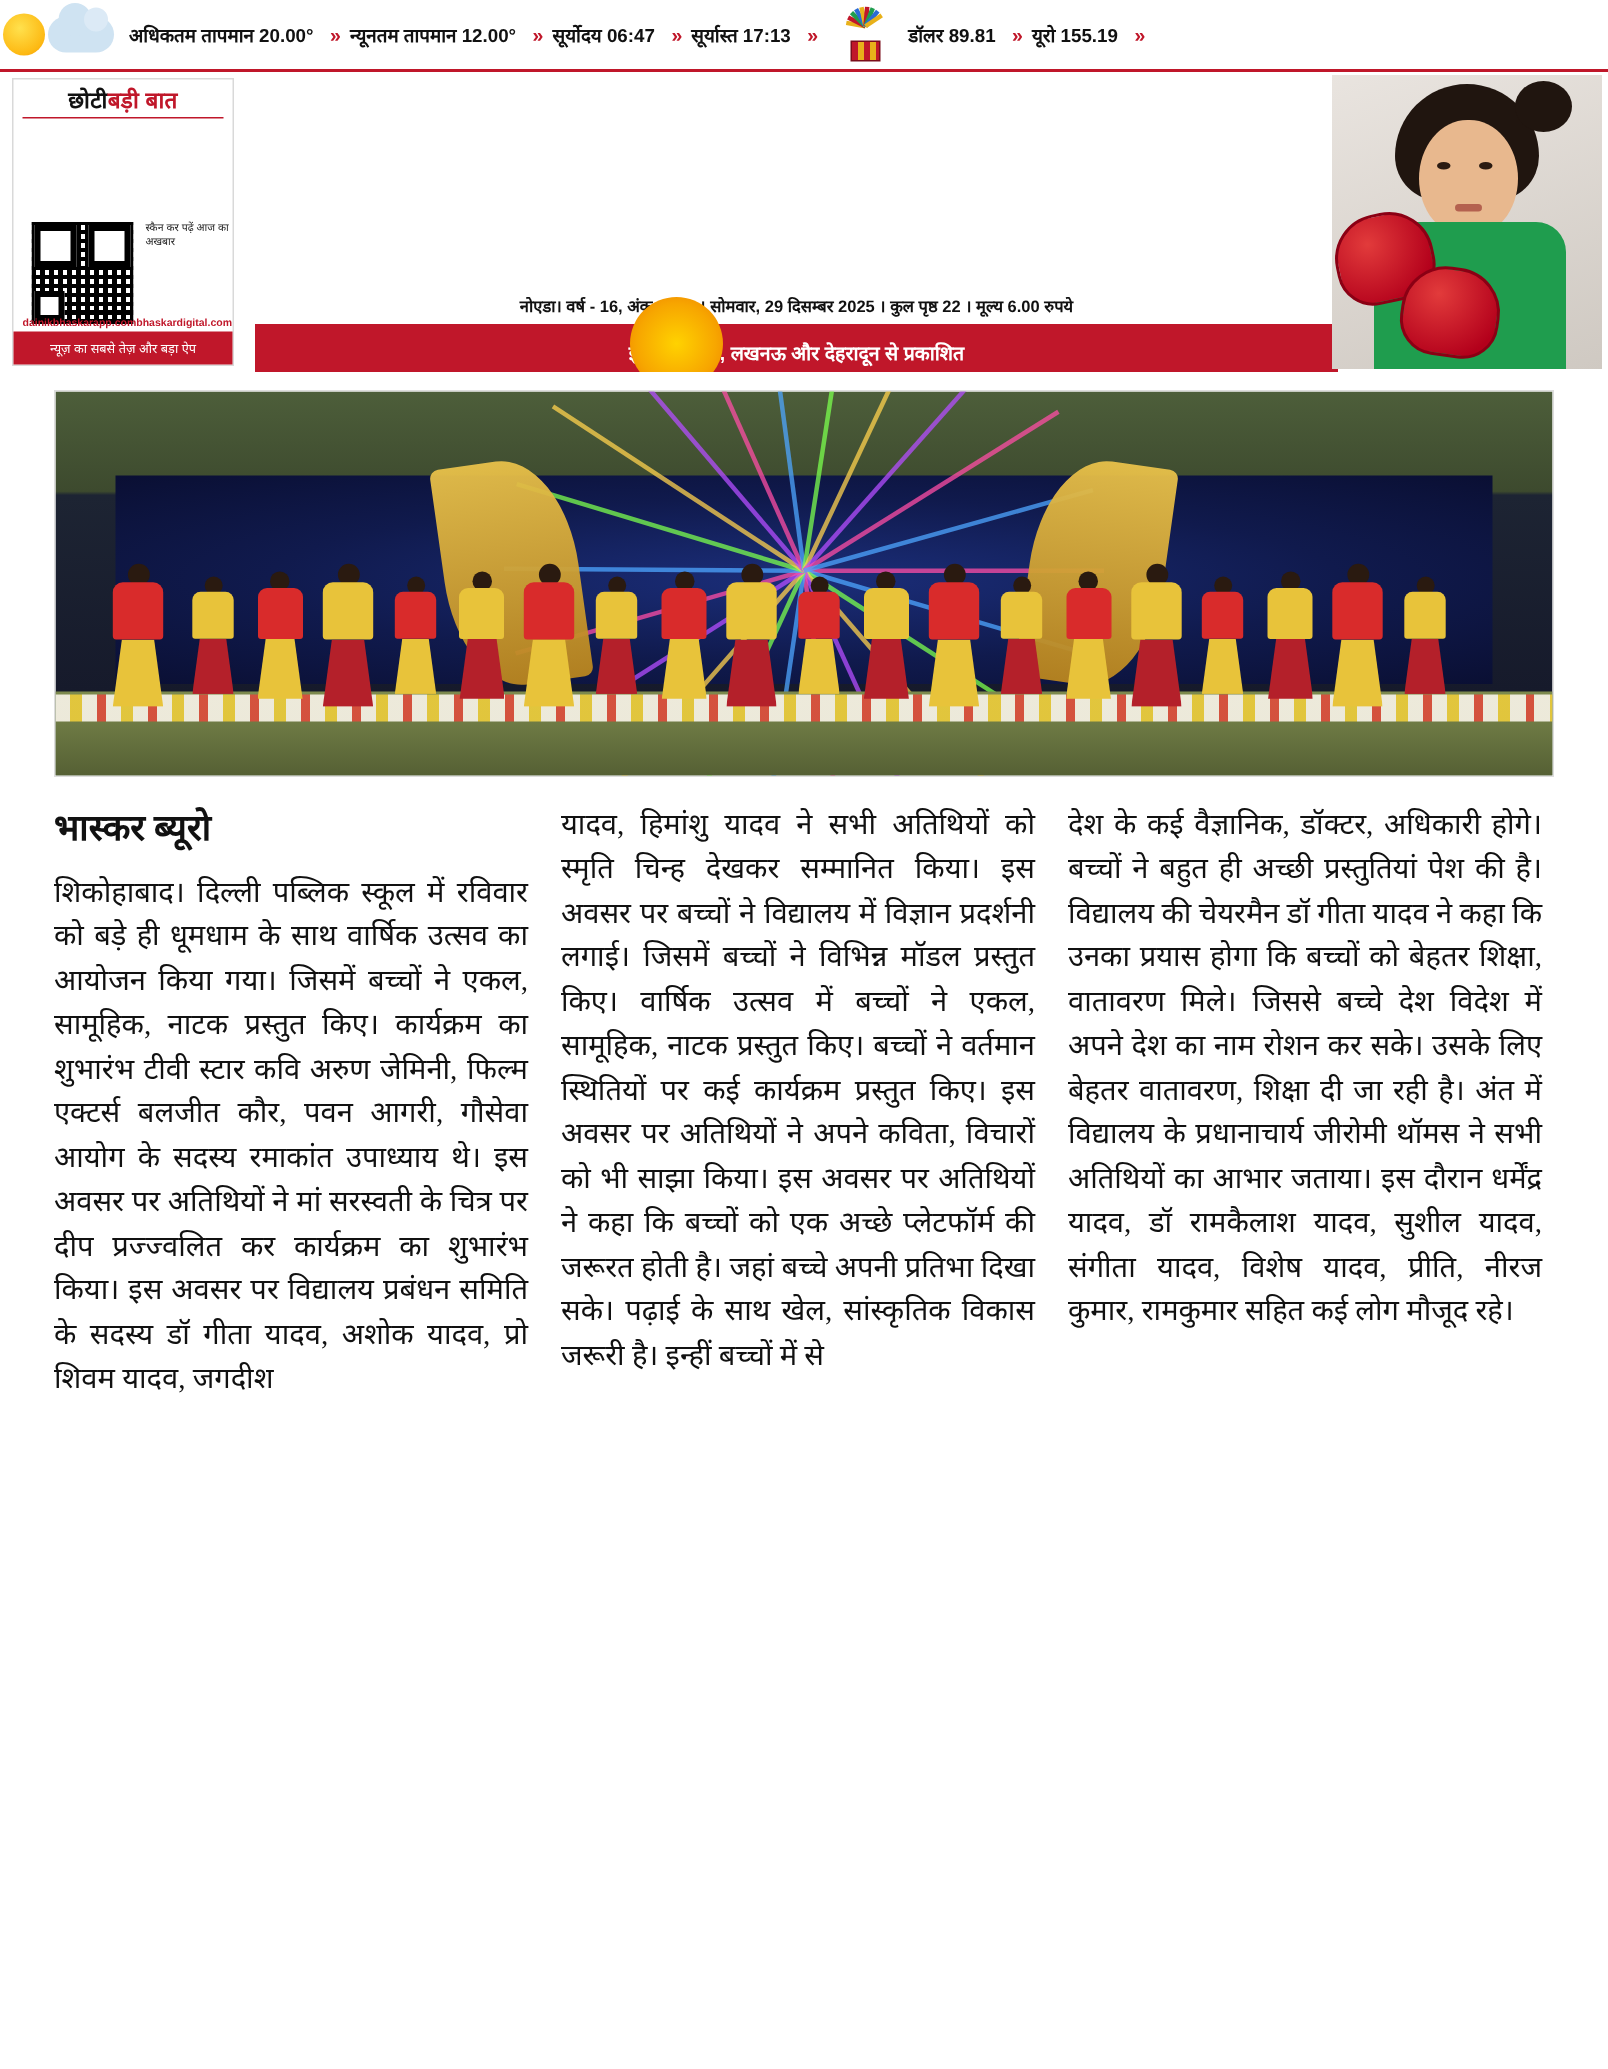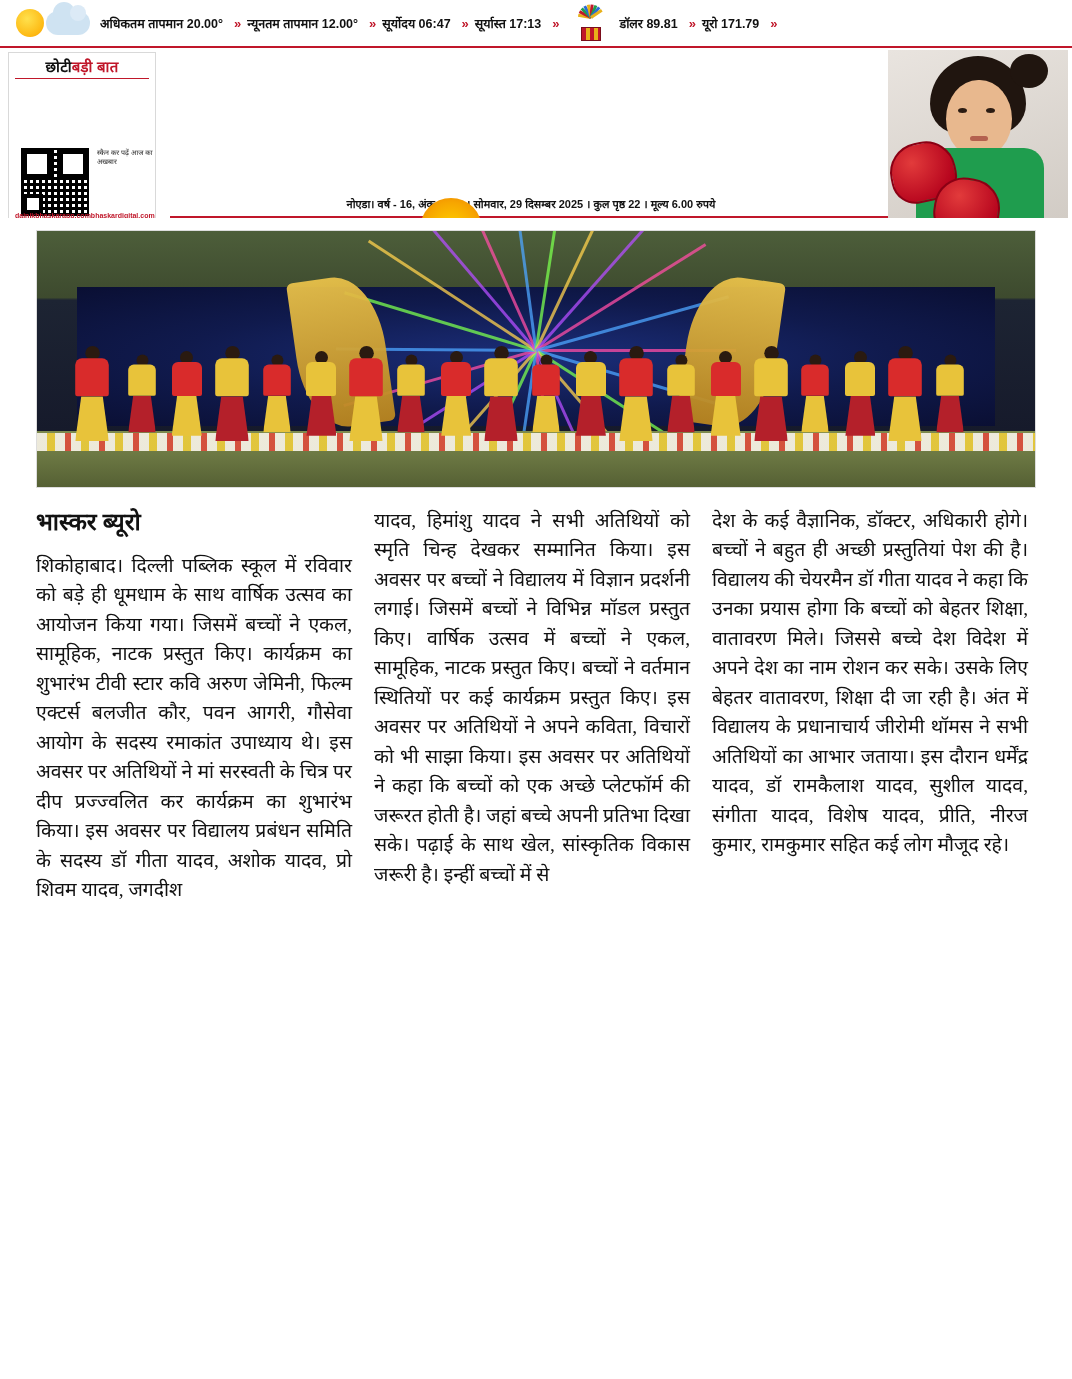--- a/index.html
+++ b/index.html
@@ -12,21 +12,21 @@
     overflow:hidden;
   }
   .page { position:relative; width:1072px; height:1379px; background:#fff; }
 
   
   .topstrip {
     position:relative;
     height:48px;
     border-bottom:2px solid #c0172a;
     display:flex; align-items:center;
-    padding:0 16px;
+    padding:0 2px;
     background:#fff;
   }
   .sun {
     width:28px;height:28px;border-radius:50%;
     background:radial-gradient(circle at 40% 35%, #ffe14d 0%, #fdb913 70%, #f39200 100%);
     flex:0 0 auto; margin-right:2px;
   }
   .cloud {
     width:44px;height:24px;border-radius:14px;
     background:#cfe3f2; position:relative; margin-right:10px; flex:0 0 auto;
@@ -45,21 +45,21 @@
   }
   .fw-box {
     position:absolute; bottom:0; left:10px; width:20px; height:14px;
     background:repeating-linear-gradient(90deg,#c0172a 0 4px,#e8b11a 4px 8px);
     border:1px solid #7a0d1b;
   }
   .topstrip .spacer { flex:1 1 auto; }
 
   
   .masthead {
-    position:relative; height:170px; background:#fff;
+    position:relative; height:200px; background:#fff;
     border-bottom:none; overflow:hidden;
   }
   
   .cbbox {
     position:absolute; left:8px; top:4px; width:148px; height:192px;
     border:1px solid #d9d9d9; background:#fff;
   }
   .cb-title {
     text-align:center; font-size:15px; font-weight:bold; padding:3px 0 2px;
     letter-spacing:.2px;
@@ -231,21 +231,21 @@
           <i style="transform: rotate(275deg); background: rgb(192, 23, 42);"></i>
           <i style="transform: rotate(292deg); background: rgb(31, 157, 78);"></i>
           <i style="transform: rotate(309deg); background: rgb(42, 107, 212);"></i>
           <i style="transform: rotate(326deg); background: rgb(232, 177, 26);"></i>
         </div>
       <div class="fw-box"></div>
     </div>
 
     <span class="wx-item">डॉलर 89.81</span>
     <span class="wx-sep">»</span>
-    <span class="wx-item">यूरो 171.79</span>
+    <span class="wx-item">यूरो 155.19</span>
     <span class="wx-sep">»</span>
     <div class="spacer"></div>
   </div>
 
   <div class="masthead">
 
     <div class="cbbox">
       <div class="cb-title">
         <span>छोटी</span><span class="red">बड़ी बात</span>
       </div>

